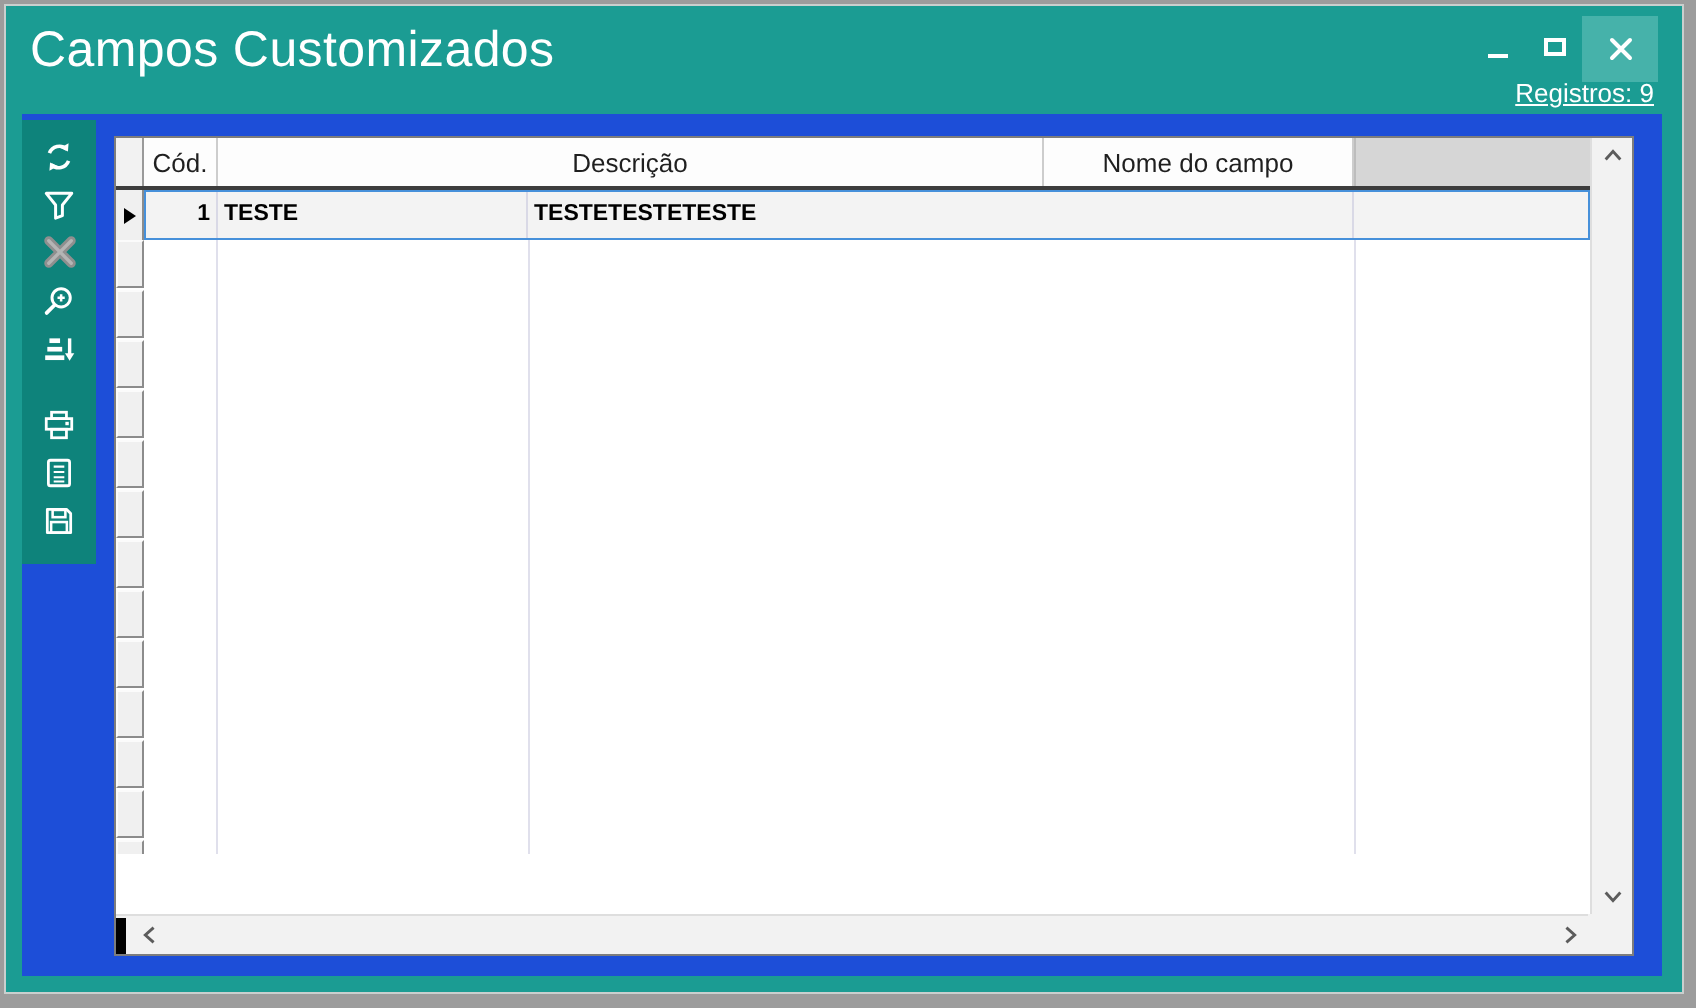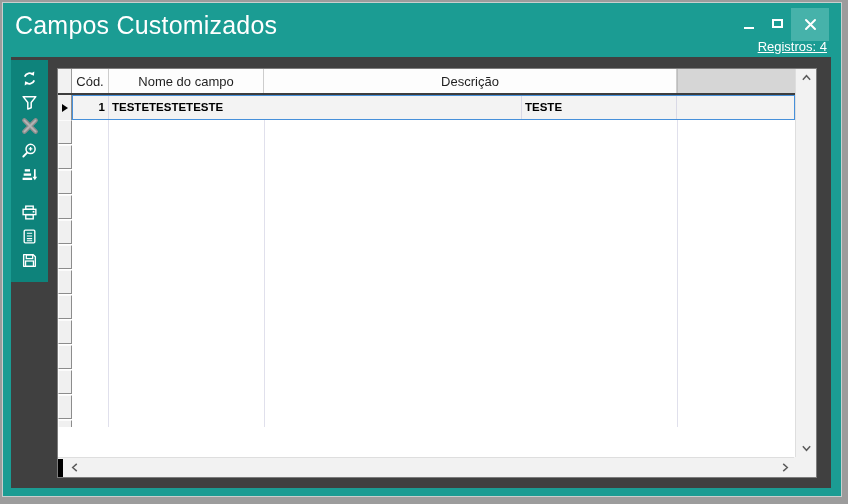--- a/index.html
+++ b/index.html
@@ -25,21 +25,21 @@
   .ctl-btn.close { width:38px; height:33px; background:#46b2aa; }
   .glyph-min { width:10px; height:2px; background:#fff; margin-top:8px; }
   .glyph-max { width:11px; height:9px; border:2px solid #fff; background:transparent; }
   
   .registros {
     position:absolute; top:36px; right:14px; color:#fff; font-size:13px;
     text-decoration:underline; cursor:pointer;
   }
   
   .content {
-    position:absolute; left:8px; top:54px; width:820px; height:431px; background:#404040;
+    position:absolute; left:8px; top:54px; width:820px; height:431px; background:#1d4ed8;
   }
   
   .toolbar {
     position:absolute; left:0; top:3px; width:37px; height:222px;
     background:#0e837b; display:flex; flex-direction:column; align-items:center;
     padding-top:6px;
   }
   .tool-btn {
     width:28px; height:24px; display:flex; align-items:center; justify-content:center;
     cursor:pointer;
@@ -117,21 +117,21 @@
     <div class="ctl-btn">
       <div class="glyph-max"></div>
     </div>
     <div class="ctl-btn close">
       <svg width="13" height="13" viewBox="0 0 13 13">
         <path d="M2 2 L11 11 M11 2 L2 11" stroke="#fff" stroke-width="2" stroke-linecap="round"></path>
       </svg>
     </div>
   </div>
 
-  <div class="registros">Registros: 4</div>
+  <div class="registros">Registros: 9</div>
 
   <div class="content">
 
     <div class="toolbar">
       <div class="tool-btn">
         <svg width="17" height="17" viewBox="0 0 16 16" fill="none">
           <path d="M3.5 6.2 A5 5 0 0 1 11.6 4.3" stroke="#fff" stroke-width="1.7"></path>
           <path d="M12.5 1.5 L12.2 5.4 L8.6 3.8 Z" fill="#fff"></path>
           <path d="M12.5 9.8 A5 5 0 0 1 4.4 11.7" stroke="#fff" stroke-width="1.7"></path>
           <path d="M3.5 14.5 L3.8 10.6 L7.4 12.2 Z" fill="#fff"></path>
@@ -187,34 +187,34 @@
         </svg>
       </div>
     </div>
 
     <div class="grid">
       <div class="grid-main">
 
         <div class="ghead">
           <div class="hcell ind"></div>
           <div class="hcell cod">Cód.</div>
+          <div class="hcell desc">Descrição</div>
           <div class="hcell nome">Nome do campo</div>
-          <div class="hcell desc">Descrição</div>
           <div class="hcell fill"></div>
         </div>
 
         <div class="gbody">
           <div class="grow">
             <div class="ind-current">
               <div class="tri"></div>
             </div>
             <div class="row-cells">
               <div class="dcell cod">1</div>
+              <div class="dcell nome">TESTE</div>
               <div class="dcell desc">TESTETESTETESTE</div>
-              <div class="dcell nome">TESTE</div>
               <div class="dcell fill"></div>
             </div>
           </div>
 
           <div class="gempty">
             <div class="vline l1"></div>
             <div class="vline l2"></div>
             <div class="vline l3"></div>
             <div class="ind-strip">
                 <div class="ind-cell"></div>

